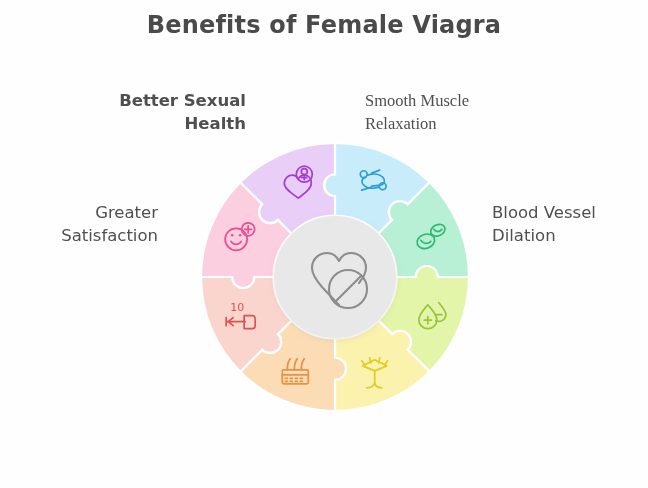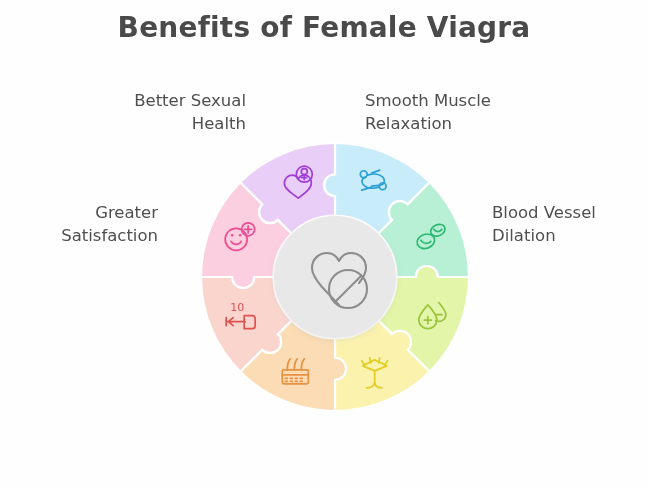--- a/index.html
+++ b/index.html
@@ -19,21 +19,21 @@
     width: 648px;
     height: 488px;
     background: #fefefe;
   }
   #title {
     position: absolute;
     top: 11px;
     left: 0;
     width: 648px;
     text-align: center;
-    font-size: 28px;
+    font-size: 24px;
     font-weight: bold;
     color: #4a4a4a;
     letter-spacing: 0.2px;
     font-family: "DejaVu Sans", sans-serif;
   }
   .label {
     position: absolute;
     font-size: 16.5px;
     color: #4f4f4f;
     line-height: 1.42;
@@ -52,29 +52,29 @@
   }
   #wheel { display: block; }
 </style>
 </head>
 <body>
 
 <div id="canvas">
 
   <div id="title">Benefits of Female Viagra</div>
 
-  <div class="label left" style="left:60px; top:89px; width:186px;">Better Sexual
+  <div class="label left" style="left:60px; top:89px; width:186px;font-weight:bold;">Better Sexual
 Health</div>
 
   <div class="label left" style="left:20px; top:201px; width:138px;">Greater
 Satisfaction</div>
 
 
 
-  <div class="label right" style="left:365px; top:89px; width:190px;">Smooth Muscle
+  <div class="label right" style="left:365px; top:89px; width:190px;font-family:Liberation Serif, serif;">Smooth Muscle
 Relaxation</div>
 
   <div class="label right" style="left:466px; top:201px; width:170px;margin-left:26px;">Blood Vessel
 Dilation</div>
 
 
 
   <div id="wheel-wrap">
     <svg id="wheel" width="270" height="270" viewBox="0 0 270 270">
       <defs>

